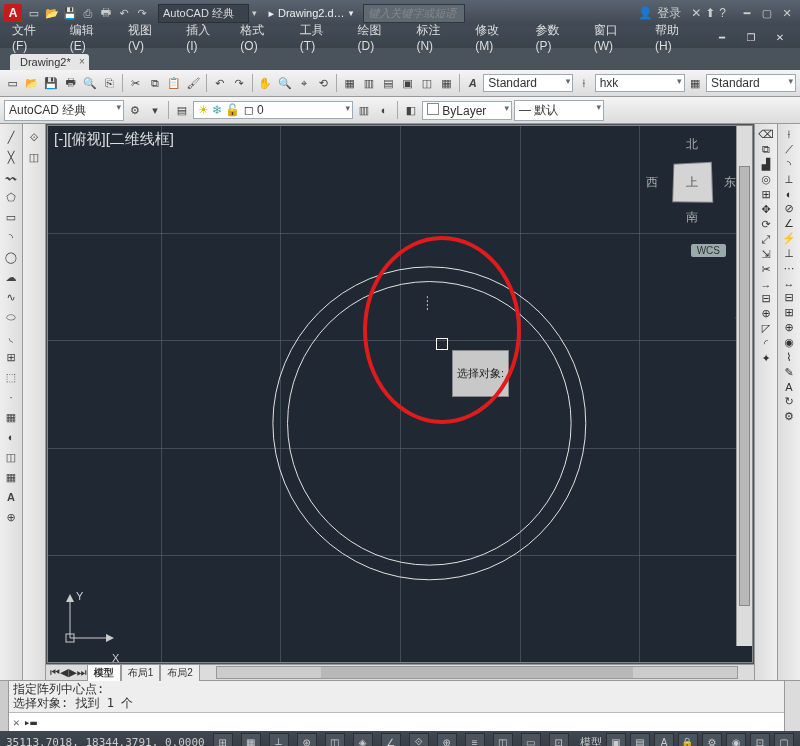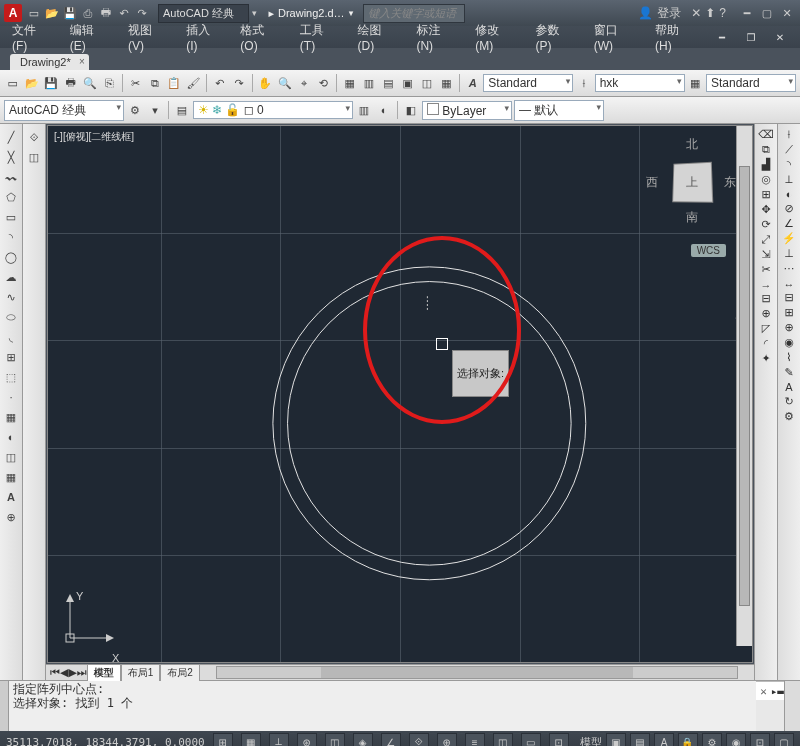--- a/index.html
+++ b/index.html
@@ -27,40 +27,40 @@
 .tsel{background:#fff;border:1px solid #9ab;padding:1px 14px 1px 4px;font-size:12px;min-width:70px;position:relative}
 .tsel.wide{min-width:100px}
 .tsel::after{content:"▾";position:absolute;right:2px;top:1px;font-size:9px;color:#666}
 .workspace-wrap{display:flex;height:556px;background:#4a525c}
 .vtool{width:22px;background:linear-gradient(to right,#eee,#ddd);border-right:1px solid #999;display:flex;flex-direction:column;align-items:center;padding-top:4px;gap:2px}
 .vtool .vi{width:16px;height:16px;display:flex;align-items:center;justify-content:center;font-size:11px;color:#444;border:1px solid transparent}
 .rtool{width:22px;background:linear-gradient(to left,#eee,#ddd);border-left:1px solid #999;display:flex;flex-direction:column;align-items:center;padding-top:4px;gap:2px}
 .canvas-col{flex:1;display:flex;flex-direction:column}
 .canvas-area{flex:1;background:#1f2833;position:relative;border:1px solid #888;margin:1px}
 .grid-line{position:absolute;background:rgba(90,100,112,.6)}
-.viewlabel{position:absolute;left:6px;top:4px;color:#ddd;font-size:10px}
+.viewlabel{position:absolute;left:6px;top:4px;color:#ddd;font-size:15px}
 .viewcube{position:absolute;right:16px;top:10px;width:90px;height:90px;color:#aaa;font-size:12px;text-align:center}
 .viewcube .n{position:absolute;top:0;left:40px}
 .viewcube .s{position:absolute;bottom:0;left:40px}
 .viewcube .w{position:absolute;top:38px;left:0}
 .viewcube .e{position:absolute;top:38px;right:0}
 .viewcube .cube{position:absolute;top:26px;left:26px;width:38px;height:38px;background:#d4d4d4;color:#555;border:1px solid #888;display:flex;align-items:center;justify-content:center;font-size:12px;transform:perspective(80px) rotateX(8deg) rotateY(-8deg)}
 .wcs{position:absolute;right:26px;top:118px;background:#9aa;color:#333;font-size:10px;padding:1px 6px;border-radius:2px}
 .navbar-icons{position:absolute;right:2px;top:150px;width:16px;display:flex;flex-direction:column;gap:6px;align-items:center;color:#888;font-size:11px}
 .scrollbar-v{position:absolute;right:0;top:0;bottom:16px;width:15px;background:#dcdcdc;border-left:1px solid #999}
 .scrollbar-v .thumb{position:absolute;left:2px;right:2px;top:40px;bottom:40px;background:#b8b8b8;border:1px solid #888}
 .scrollbar-h{height:15px;background:#dcdcdc;border-top:1px solid #999;display:flex;align-items:center}
 .scrollbar-h .tabs{display:flex;align-items:center;font-size:11px;padding-left:4px;gap:0}
 .scrollbar-h .layout-tab{padding:1px 6px;background:#eee;border:1px solid #999;border-bottom:none;font-size:10px}
 .scrollbar-h .layout-tab.active{background:#fff;font-weight:bold}
 .scrollbar-h .track{flex:1;margin:0 16px;height:11px;background:#ccc;border:1px solid #999;position:relative}
 .scrollbar-h .track .thumb{position:absolute;top:0;bottom:0;left:20%;right:20%;background:#b8b8b8}
 .cmdwin{height:50px;background:#e8e8e8;border-top:1px solid #999;display:flex}
 .cmdwin .handle{width:8px;background:#ccc;border-right:1px solid #999}
-.cmdwin .content{flex:1;display:flex;flex-direction:row;font-family:Consolas,monospace;font-size:12px;overflow:hidden}
+.cmdwin .content{flex:1;display:flex;flex-direction:column;font-family:Consolas,monospace;font-size:12px;overflow:hidden}
 .cmdwin .history{flex:1;background:#eee;padding:1px 4px;color:#333;line-height:14px}
 .cmdwin .input-row{height:18px;border-top:1px solid #bbb;background:#fff;display:flex;align-items:center;padding-left:4px;gap:4px}
 .cmdwin .input-row .cross{font-size:11px;color:#666}
 .cmdwin .input-row input{border:none;background:transparent;font-family:inherit;font-size:12px;flex:1;outline:none}
 .cmdwin .scroll{width:15px;background:#dcdcdc;border-left:1px solid #999}
 .statusbar{height:22px;background:linear-gradient(#3f4750,#343b43);color:#ccc;display:flex;align-items:center;padding:0 6px;font-size:11px;gap:8px}
 .statusbar .coord{font-family:Consolas,monospace}
 .statusbar .sbtn{width:18px;height:16px;background:#4b535c;border:1px solid #2a3038;display:inline-flex;align-items:center;justify-content:center;font-size:10px}
 .statusbar .right{margin-left:auto;display:flex;gap:4px;align-items:center}
 svg.drawing{position:absolute;left:0;top:0;width:100%;height:100%}

